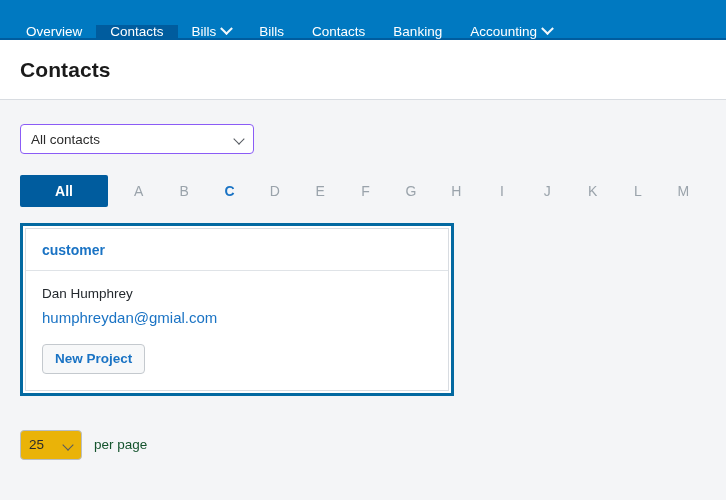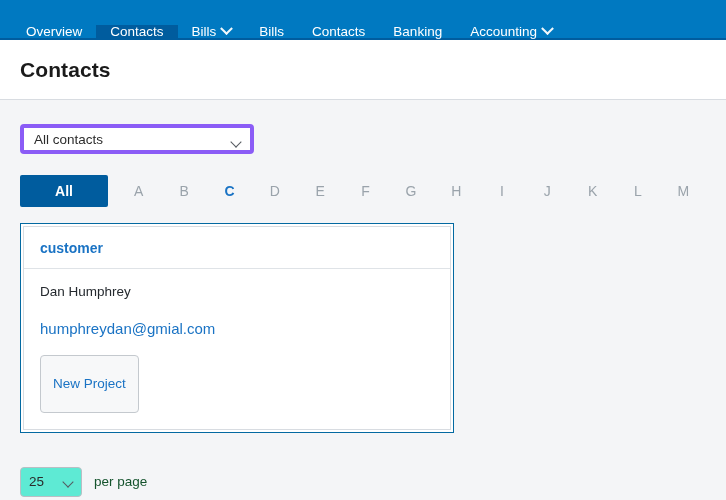--- a/index.html
+++ b/index.html
@@ -60,21 +60,21 @@
   }
 
   
   .content { padding: 24px 20px 0 20px; }
 
   .select-box {
     position: relative;
     width: 234px;
     height: 30px;
     background: #ffffff;
-    border: 4px solid #8b5cf6;
+    border: 1px solid #8b5cf6;
     border-radius: 4px;
     display: flex;
     align-items: center;
     padding: 0 10px;
     font-size: 13.5px;
     color: #2b2b2b;
     cursor: pointer;
   }
   .select-box .chev {
     position: absolute;
@@ -120,21 +120,21 @@
   .alpha-letter.enabled {
     color: #1a73c4;
     font-weight: bold;
     cursor: pointer;
   }
 
   
   .card-highlight {
     margin-top: 16px;
     width: 434px;
-    border: 1px solid #0369a1;
+    border: 3px solid #0369a1;
     background: #ffffff;
     padding: 2px;
   }
   .card {
     border: 1px solid #d8dce1;
     background: #ffffff;
   }
   .card-head {
     padding: 12px 16px 11px 16px;
     border-bottom: 1px solid #dfe3e7;
@@ -142,58 +142,58 @@
   .card-head-title {
     font-size: 14px;
     font-weight: bold;
     color: #1a73c4;
     cursor: pointer;
   }
   .card-body { padding: 15px 16px 16px 16px; }
   .contact-name {
     font-size: 13.5px;
     color: #24292e;
-    margin-bottom: 21px;
+    margin-bottom: 8px;
   }
   .contact-email {
     font-size: 15px;
     color: #1a73c4;
     text-decoration: none;
     cursor: pointer;
     display: inline-block;
   }
   .card-actions {
     margin-top: 17px;
     display: flex;
     gap: 8px;
   }
   .btn {
     background: #f7f8f9;
     border: 1px solid #c4c9ce;
     border-radius: 4px;
     color: #1a73c4;
     font-size: 13.5px;
-    font-weight: normal;
-    padding: 21px 12px;
+    font-weight: bold;
+    padding: 7px 12px;
     cursor: pointer;
     font-family: "Liberation Sans", sans-serif;
     line-height: 1;
   }
 
   
   .footer-row {
     margin-top: 34px;
     display: flex;
     align-items: center;
     gap: 12px;
   }
   .perpage-select {
     position: relative;
     width: 62px; height: 30px;
-    background: #5eead4;
+    background: #eab308;
     border: 1px solid #b9bec4;
     border-radius: 4px;
     display: flex;
     align-items: center;
     padding: 0 8px;
     font-size: 13.5px;
     color: #2b2b2b;
     cursor: pointer;
   }
   .perpage-select .chev {

